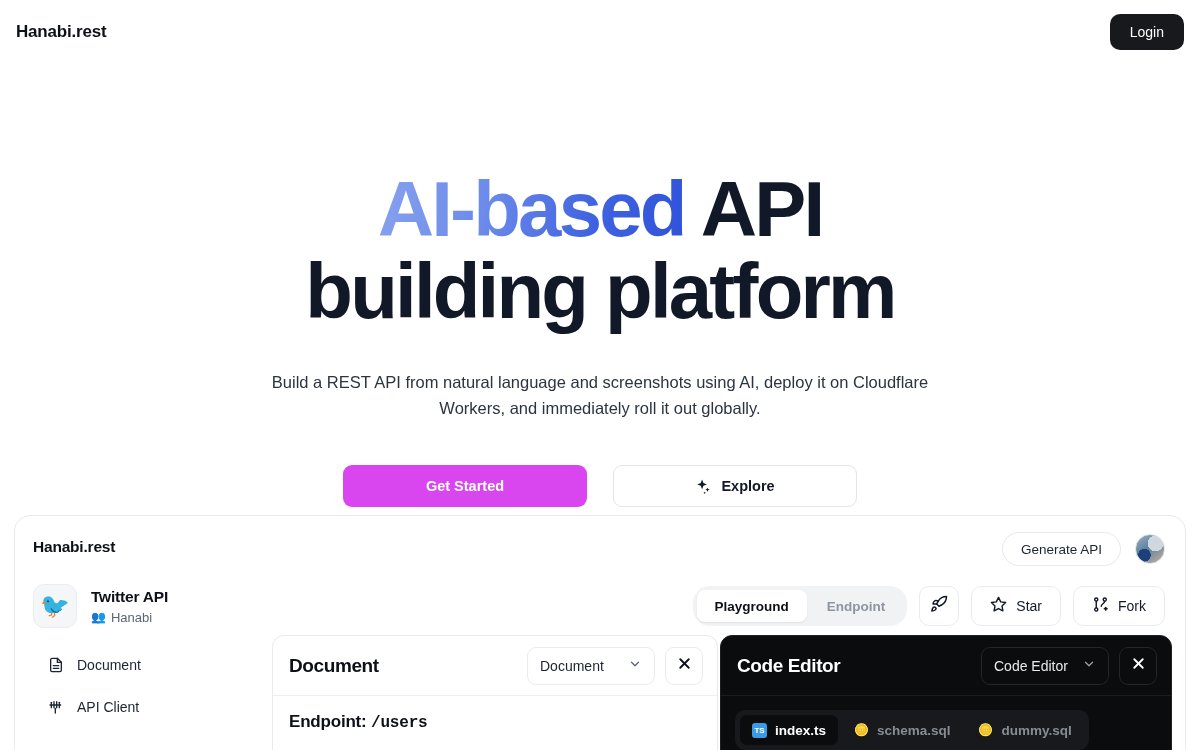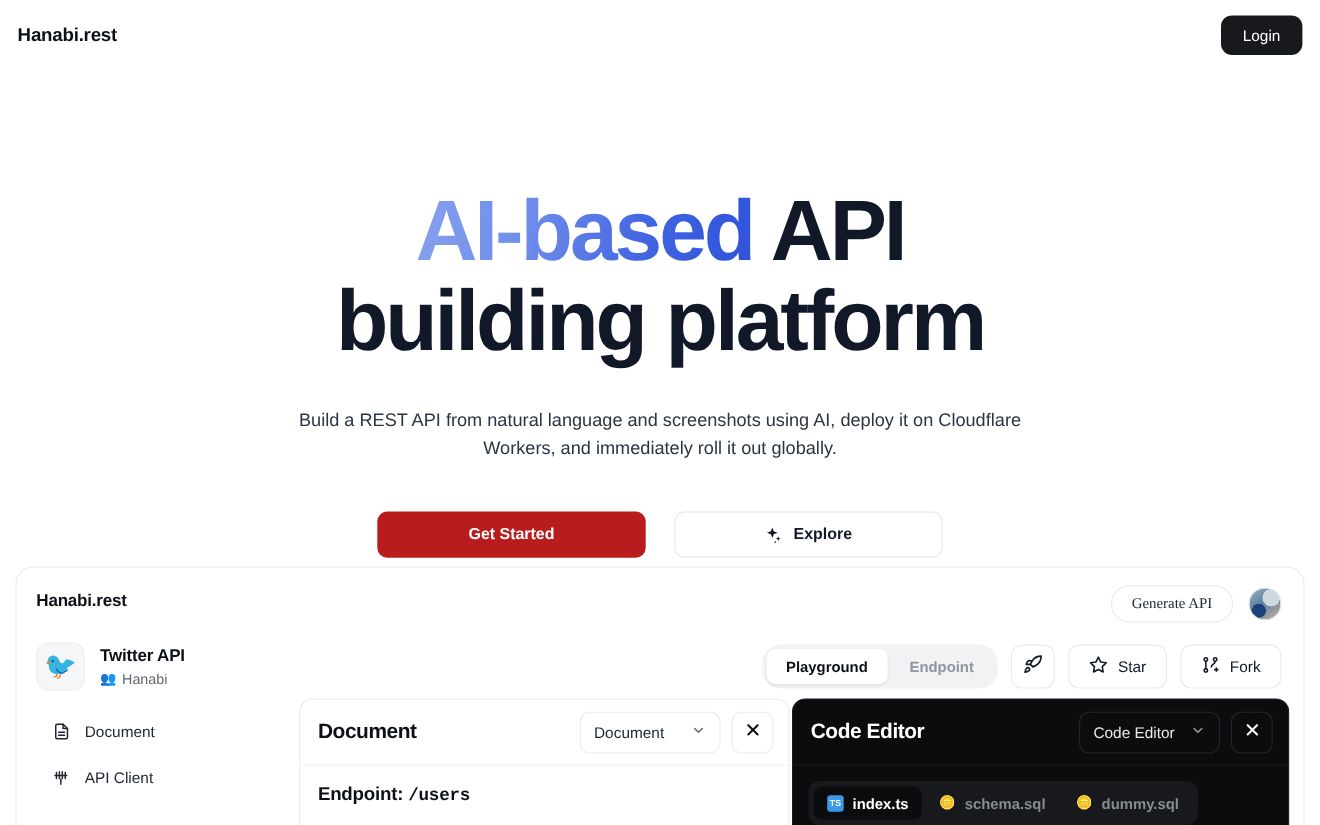--- a/index.html
+++ b/index.html
@@ -40,21 +40,21 @@
     -webkit-text-fill-color: transparent; color: transparent;
   }
   .sub {
     margin: 40px auto 0 auto; width: 690px;
     font-size: 16.5px; line-height: 1.55; color: #2b3440; font-weight: 400;
   }
   .cta-row {
     margin-top: 44px; display: flex; justify-content: center; gap: 26px;
   }
   .btn-primary {
-    width: 244px; height: 42px; background: #b91c1c; color: #fff;
+    width: 244px; height: 42px; background: #d946ef; color: #fff;
     border: none; border-radius: 9px; font-size: 14.5px; font-weight: bold;
     font-family: inherit; cursor: pointer;
   }
   .btn-secondary {
     width: 244px; height: 42px; background: #fff; color: #111827;
     border: 1px solid #e3e6ea; border-radius: 9px; font-size: 14.5px; font-weight: bold;
     font-family: inherit; cursor: pointer;
     display: flex; align-items: center; justify-content: center; gap: 9px;
   }
 
@@ -67,21 +67,21 @@
   .pv-header {
     display: flex; align-items: center; justify-content: flex-end;
     height: 66px; padding: 0 20px 0 18px; position: relative;
   }
   .pv-brand {
     position: absolute; left: 18px; top: 22px;
     font-size: 15.5px; font-weight: bold; color: #0d1117; letter-spacing: -0.2px;
   }
   .gen-btn {
     height: 34px; padding: 0 18px; border: 1px solid #e6e8ec; background: #fff;
-    border-radius: 999px; font-size: 13.5px; font-family: Liberation Serif, serif; color: #1b2430;
+    border-radius: 999px; font-size: 13.5px; font-family: Liberation Sans, sans-serif; color: #1b2430;
     cursor: pointer;
   }
   .avatar {
     width: 30px; height: 30px; border-radius: 50%; margin-left: 14px;
     background:
       radial-gradient(circle at 30% 72%, #1d3f7a 0 22%, rgba(29,63,122,0) 23%),
       radial-gradient(circle at 70% 30%, #cfd8dd 0 28%, rgba(207,216,221,0) 29%),
       linear-gradient(145deg, #9db2c4 0%, #5d7f9e 45%, #c8b49c 100%);
     border: 1px solid #dfe3e8; flex: none;
   }

